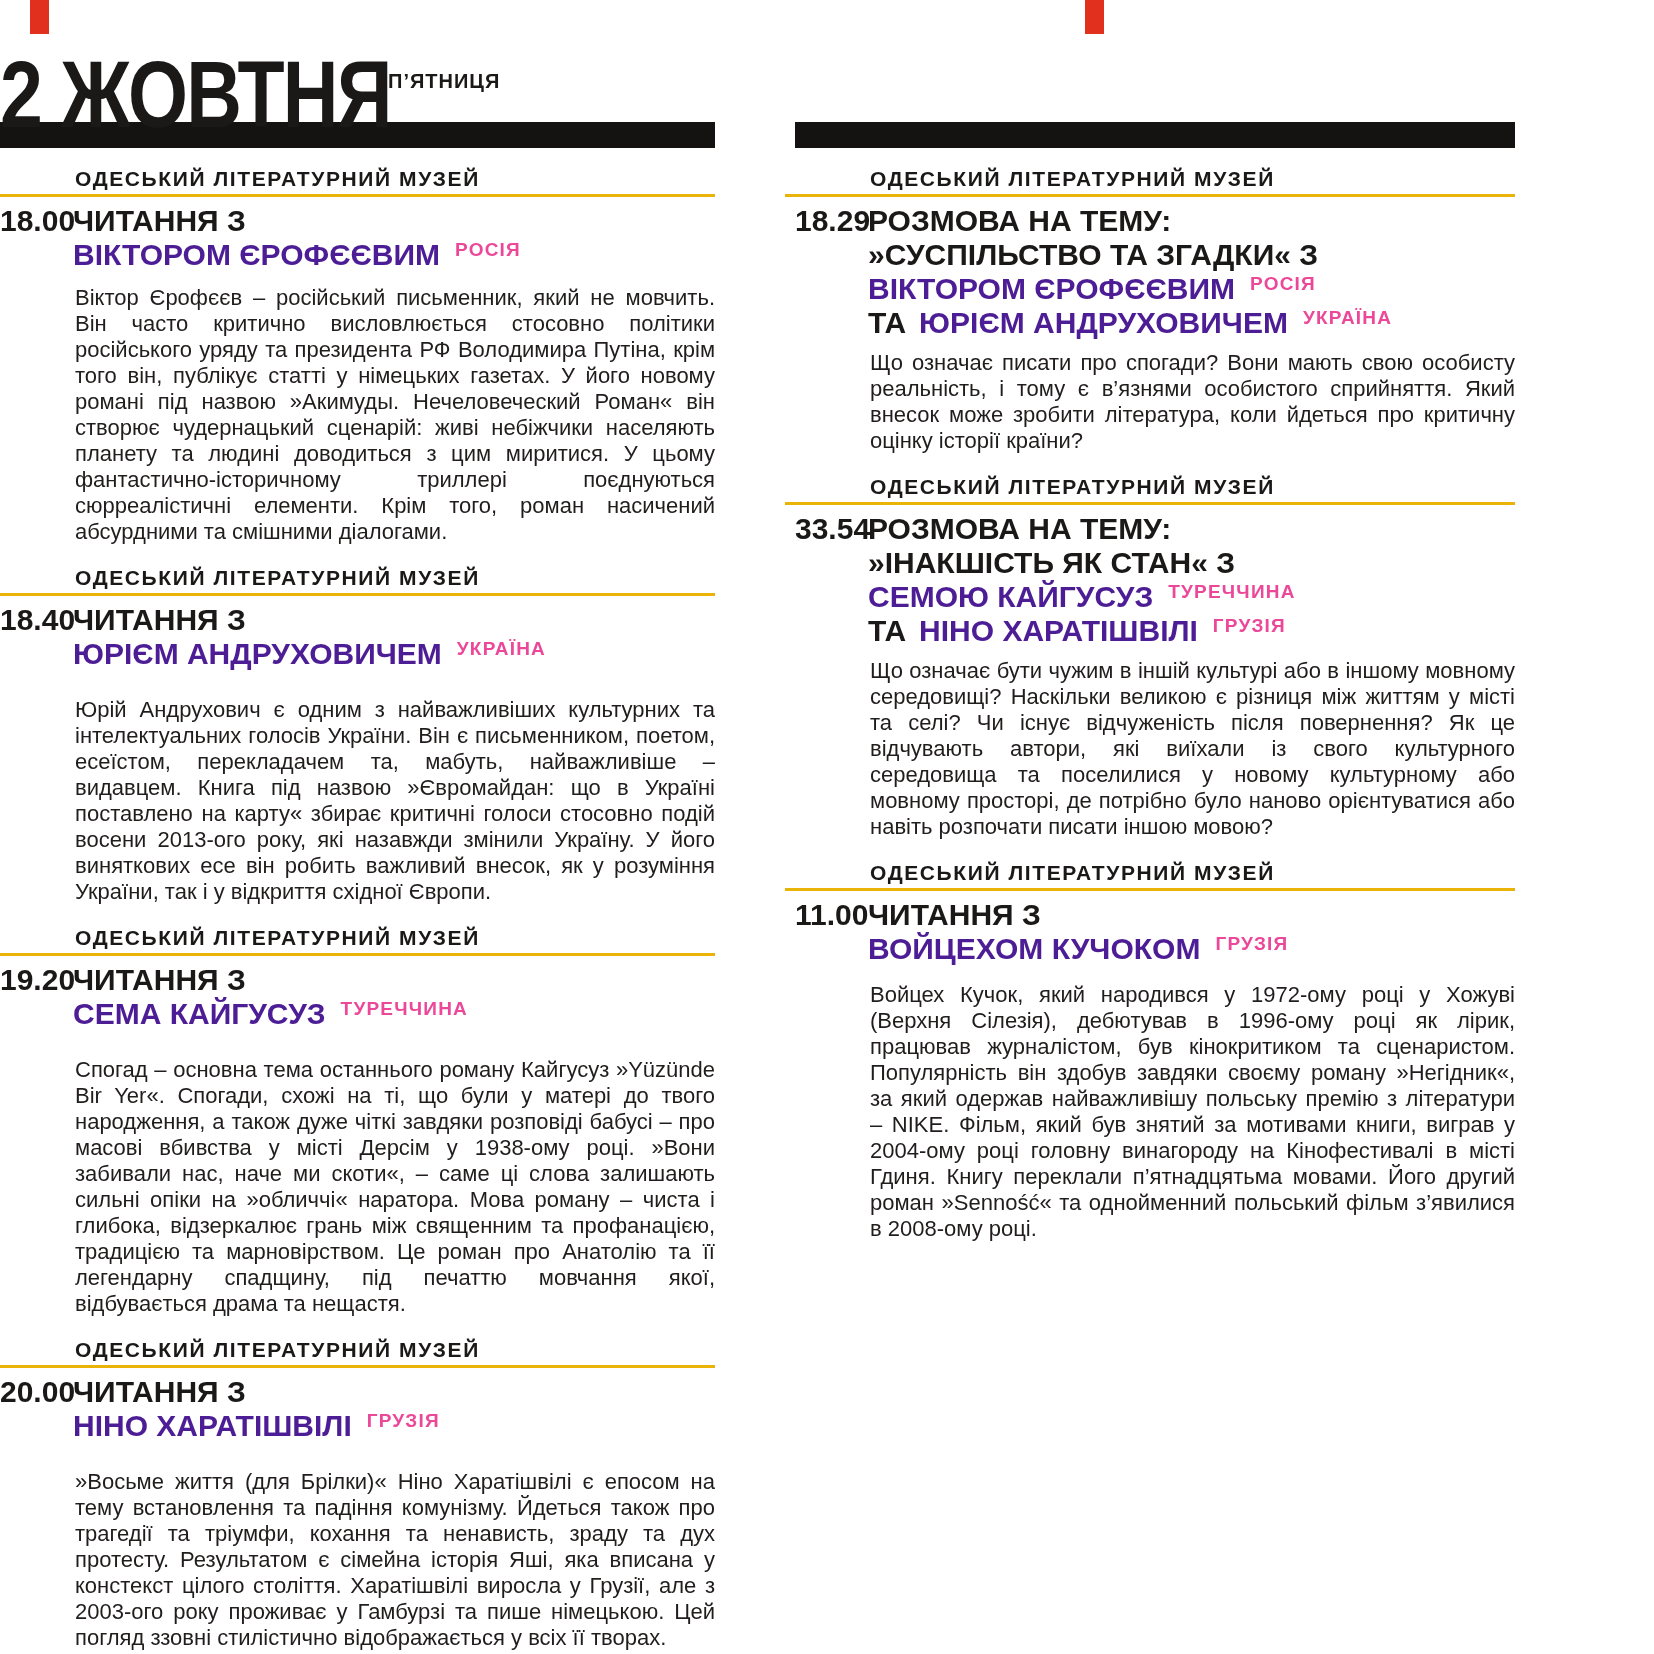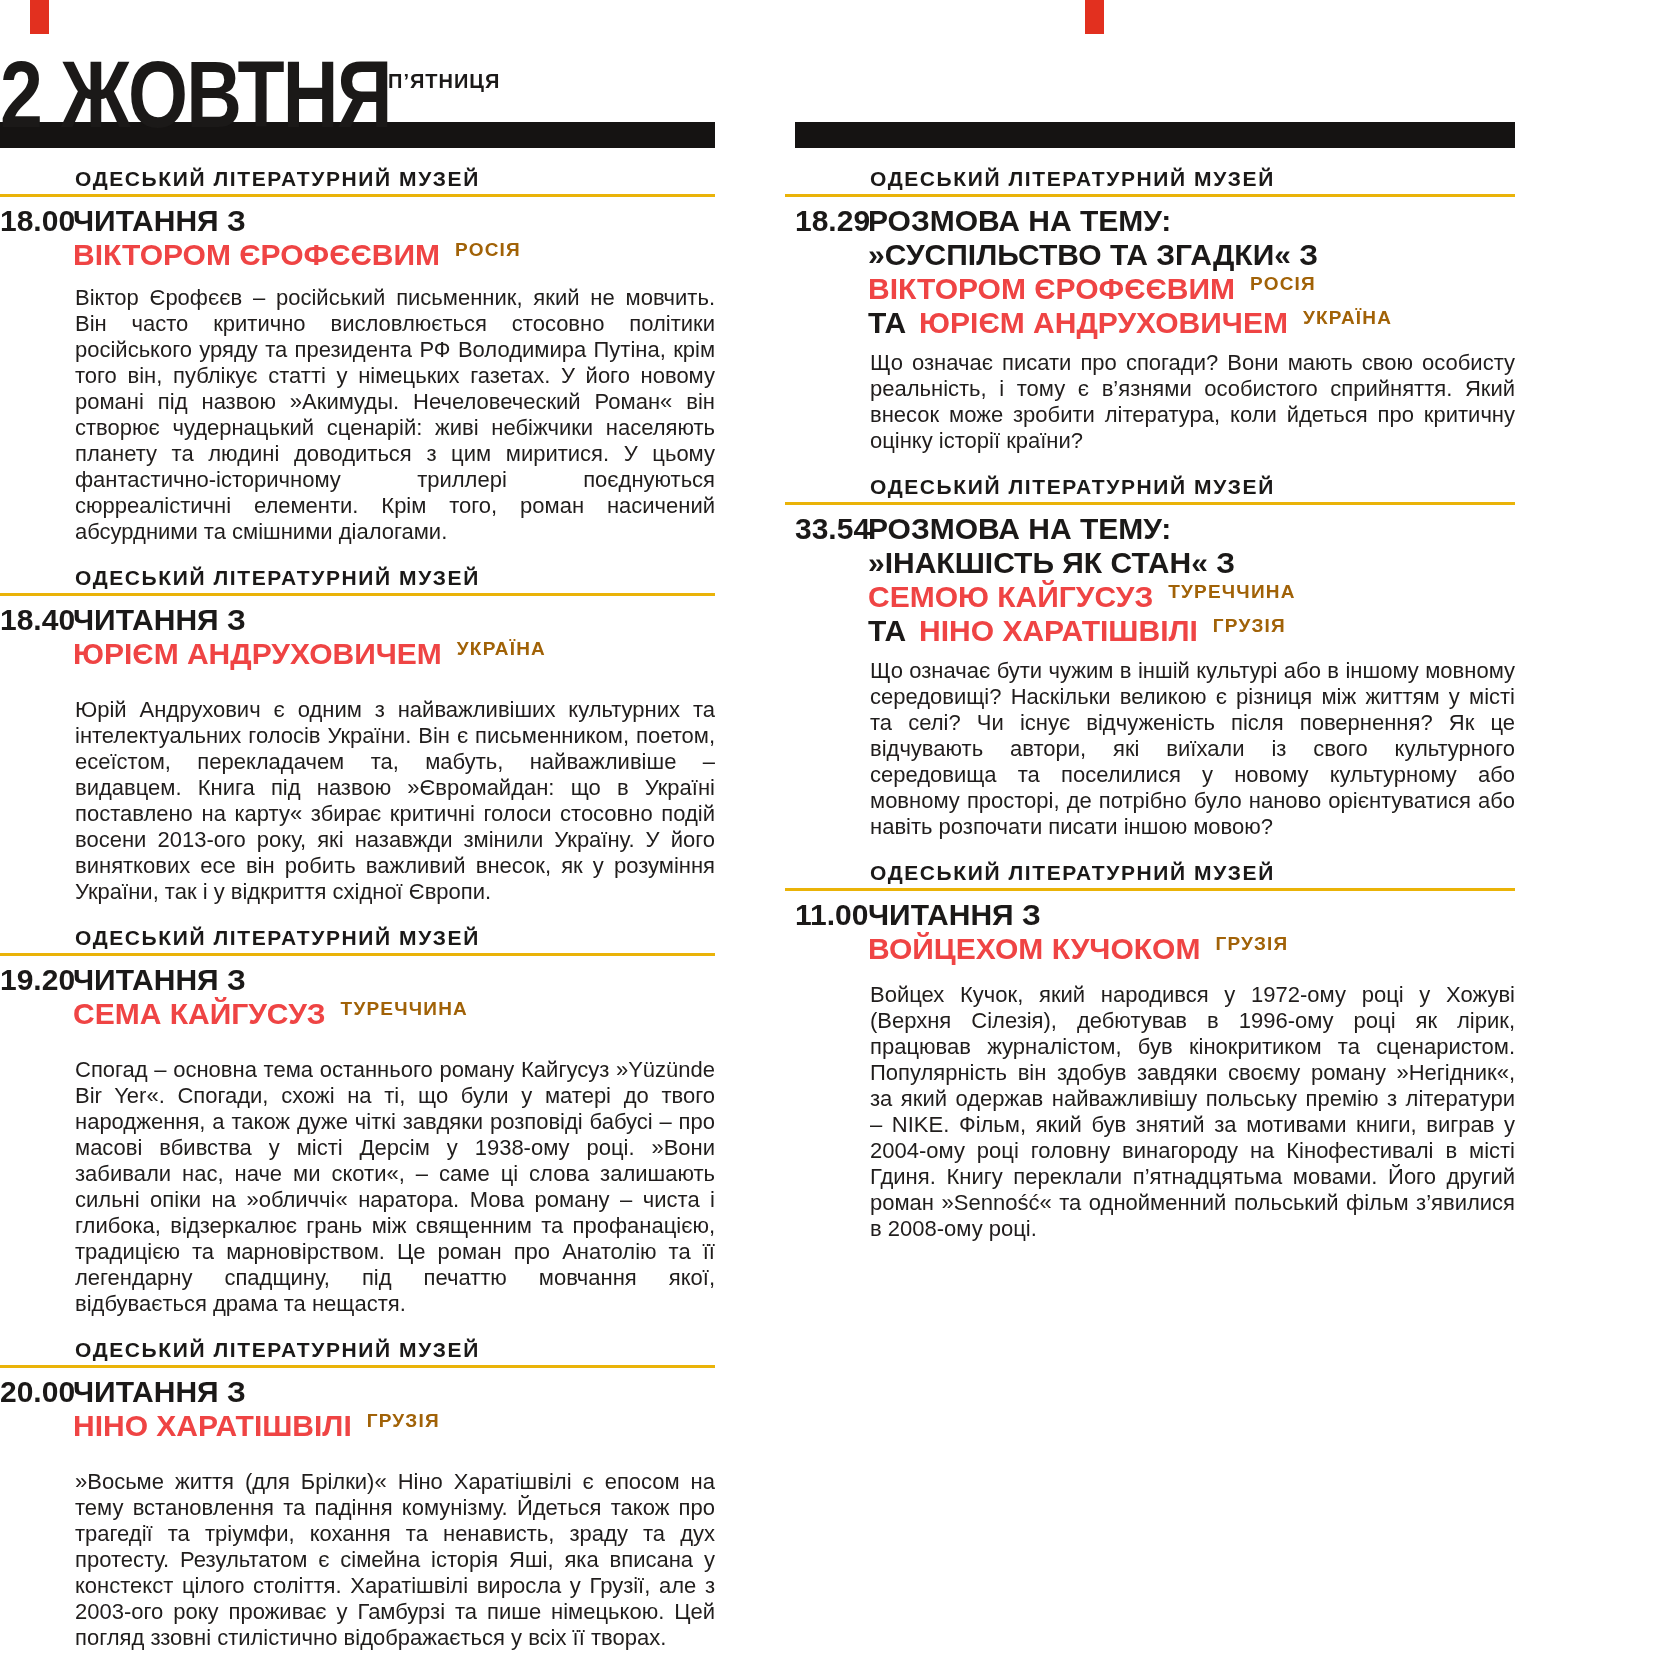--- a/index.html
+++ b/index.html
@@ -39,24 +39,24 @@
   .event + .event { margin-top:21px; }
 
   .venue-row { margin-left:-10px; padding-left:85px; padding-bottom:3px;
                border-bottom:3px solid #eab308; }
   .venue { font-size:21px; font-weight:bold; letter-spacing:1.6px; color:#1b1918; }
 
   .head { display:flex; margin-top:7px; }
   .time { flex:none; width:73px; font-size:30px; font-weight:bold; color:#1b1918; line-height:34px; }
   .titles { flex:1; min-width:0; }
   .titles > div { font-size:30px; font-weight:bold; line-height:34px; color:#1b1918; white-space:nowrap; }
-  .author { color:#ef4444; }
+  .author { color:#4c1d95; }
   .prefix { color:#1b1918; margin-right:13px; }
   .country { display:inline-block; vertical-align:top; padding-top:1px; margin-left:15px;
-             font-size:19px; font-weight:bold; letter-spacing:1.2px; color:#a16207; line-height:22px; }
+             font-size:19px; font-weight:bold; letter-spacing:1.2px; color:#ec4899; line-height:22px; }
 
   .desc { margin-left:75px; margin-top:10px; font-size:22px; line-height:26px;
           text-align:justify; color:#201d1c; }
   .event.reading .desc { margin-top:26px; }
   .event.tight .desc   { margin-top:13px; }
   .event.mid .desc     { margin-top:16px; }
 </style>
 </head>
 <body>
 

